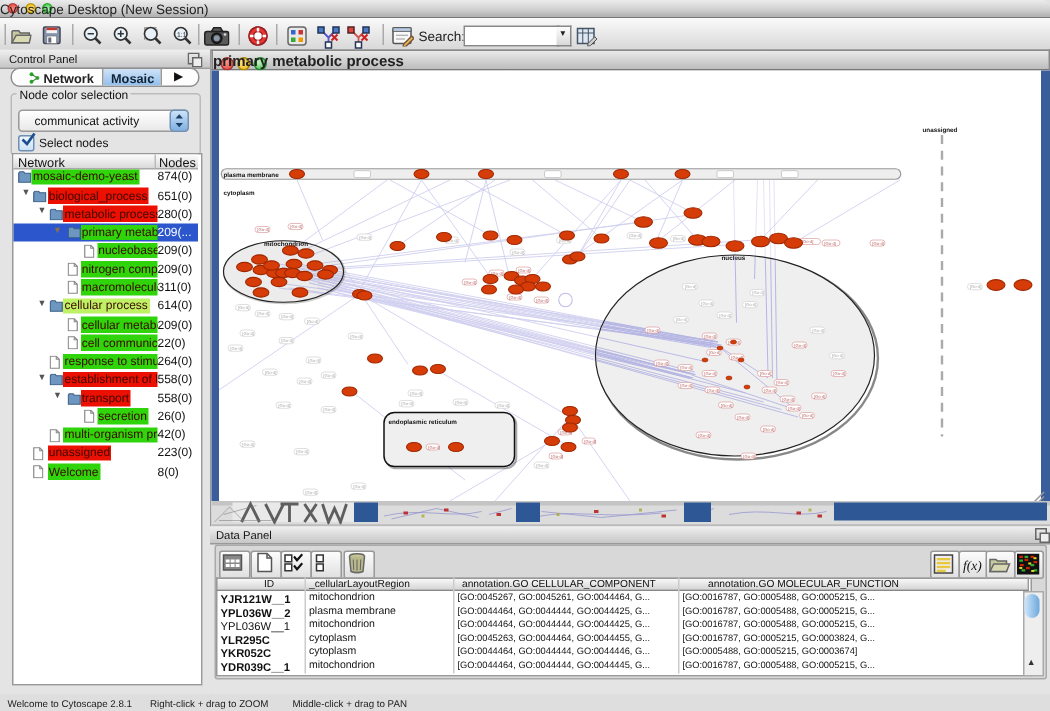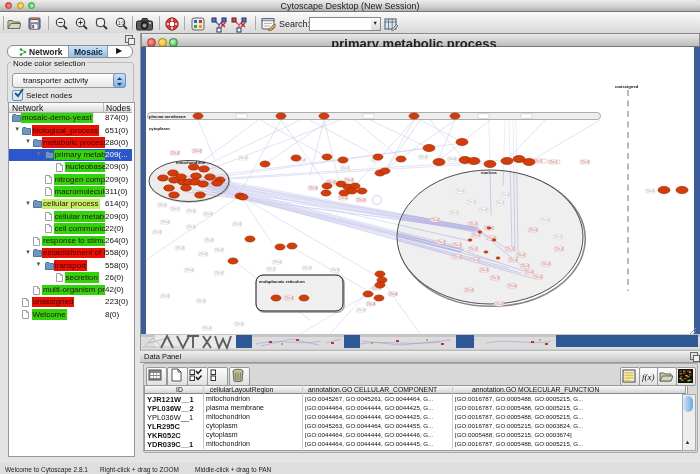--- a/index.html
+++ b/index.html
@@ -1,19 +1,19 @@
 <!DOCTYPE html>
 <html><head><meta charset="utf-8"><style>
 html,body{margin:0;padding:0}
 #app{position:relative;width:700px;height:474px;font-family:"Liberation Sans",sans-serif;background:#e2e2e2;overflow:hidden}
 .abs{position:absolute}
 
 #titlebar{left:0;top:0;width:700px;height:11px;background:linear-gradient(#ececec,#cfcfcf 60%,#b0b0b0);border-bottom:1px solid #777;border-radius:5px 5px 0 0}
 #titlebar .tl{position:absolute;top:2px;width:7px;height:7px;border-radius:50%;box-sizing:border-box}
-#title{position:absolute;left:0;right:0;top:0.5px;text-align:center;font-size:9px;color:#222}
+#title{position:absolute;left:0;right:0;top:0.5px;font-size:9px;color:#222}
 
 #toolbar{left:0;top:12px;width:700px;height:21px;background:linear-gradient(#fafafa,#d8d8d8);border-bottom:1px solid #9a9a9a}
 .sep{position:absolute;top:4px;width:1px;height:14px;background:#aaa}
 
 #cpanel{left:0;top:33px;width:140px;height:430px;background:#e4e4e4;border-right:1px solid #999}
 #cphead{left:0;top:0;width:140px;height:13px;background:linear-gradient(#f0f0f0,#c6c6c6);border-bottom:1px solid #9a9a9a;font-size:7.5px;color:#111;padding-left:6px;line-height:13px;box-sizing:border-box}
 
 #netwin{left:141px;top:33px;width:559px;height:318px}
 #nwtitle{left:0;top:0;width:559px;height:14px;background:linear-gradient(#e9e9e9,#bdbdbd);border:1px solid #8a8a8a;border-bottom:1px solid #777;box-sizing:border-box}
 #nwcanvas{left:0;top:14px;width:559px;height:287px;background:#fff;border-left:5px solid #3a5d9c;border-right:6px solid #3a5d9c;box-sizing:border-box}
@@ -113,20 +113,21 @@
     <div class="abs" style="left:309px;top:5px;width:62px;height:12px;background:#fff;border:1px solid #888"></div>
     <div class="abs" style="left:371px;top:5px;width:9px;height:12px;background:linear-gradient(#fdfdfd,#d8d8d8);border:1px solid #888;border-left:none"></div>
     <span class="abs" style="left:372.5px;top:7.5px;font-size:5.5px;color:#222">▼</span>
     <svg class="abs" style="left:384px;top:5px" width="15" height="14" viewBox="0 0 15 14">
         <rect x="1" y="2" width="11" height="10" fill="#dfe8f2" stroke="#456"></rect>
         <path d="M1 5 L12 5 M4.5 2 L4.5 12 M8.2 2 L8.2 12" stroke="#456" stroke-width="0.7"></path>
         <path d="M8 12 L12.5 7.5 L14 9 L9.5 13.5 L7.8 13.8 Z" fill="#ccc" stroke="#444" stroke-width="0.6"></path>
       </svg>
   </div>
   <div id="cpanel" class="abs">
+    <div id="cphead" class="abs">Control Panel</div>
     <svg class="abs" style="left:125px;top:2px" width="10" height="10" viewBox="0 0 10 10">
         <rect x="0.5" y="0.5" width="7" height="7" fill="none" stroke="#666"></rect>
         <rect x="3.5" y="3.5" width="6" height="6" fill="#eee" stroke="#666"></rect>
       </svg>
 
     <div class="abs" style="left:7px;top:12px;width:124px;height:11px;background:#fdfdfd;border:1px solid #8f8f8f;border-radius:6px;overflow:hidden">
       <div class="abs" style="left:61px;top:0;width:38px;height:11px;background:linear-gradient(#cfe3f7,#92bfed)"></div>
       <div class="abs" style="left:99px;top:0;width:1px;height:11px;background:#999"></div>
       <div class="abs" style="left:60px;top:0;width:1px;height:11px;background:#999"></div>
       <svg class="abs" style="left:11px;top:2px" width="8" height="8" viewBox="0 0 8 8">
@@ -136,21 +137,21 @@
           <path d="M2 1.5 L6 4 L2 6.5" stroke="#383" stroke-width="0.7" fill="none"></path>
         </svg>
       <span class="abs" style="left:21px;top:1px;font-size:8.5px;font-weight:bold;color:#222">Network</span>
       <span class="abs" style="left:66px;top:1px;font-size:8.5px;font-weight:bold;color:#123">Mosaic</span>
       <span class="abs" style="left:108px;top:0px;font-size:8px;color:#111">▶</span>
     </div>
 
     <div class="abs" style="left:7px;top:29px;width:125px;height:40px;border:1px solid #bbb;border-radius:3px"></div>
     <span class="abs" style="left:11px;top:26px;background:#e4e4e4;padding:0 2px;font-size:8px;color:#111">Node color selection</span>
     <div class="abs" style="left:12px;top:40px;width:112px;height:13px;background:linear-gradient(#fff,#e8e8e8);border:1px solid #9a9a9a;border-radius:3px">
-      <span class="abs" style="left:10px;top:2px;font-size:8px;color:#111">transporter activity</span>
+      <span class="abs" style="left:10px;top:2px;font-size:8px;color:#111">communicat activity</span>
       <div class="abs" style="left:100px;top:-1px;width:11px;height:13px;background:linear-gradient(#cde2f8,#7fb0e4);border:1px solid #7191b8;border-radius:3px">
         <svg width="11" height="13" viewBox="0 0 11 13">
             <path d="M5.5 2.2 L8 5 L3 5 Z" fill="#1c3f66"></path>
             <path d="M5.5 10.8 L8 8 L3 8 Z" fill="#1c3f66"></path>
           </svg>
       </div>
     </div>
     <div class="abs" style="left:12px;top:57px;width:9px;height:9px;background:linear-gradient(#eef6ff,#cde3f6);border:1px solid #6f8fb5;border-radius:2px">
       <svg class="abs" style="left:0px;top:-3px" width="12" height="12" viewBox="0 0 12 12">
           <path d="M2 5 L5 8 L10 1" stroke="#1c4f8f" stroke-width="1.8" fill="none"></path>
@@ -268,21 +269,21 @@
           <span class="abs" style="left:22.5px;top:197.1px;background:#2fd40a;color:#3d0800;padding:0.5px 1px 1px 1px;white-space:nowrap;max-width:71.5px;overflow:hidden;display:inline-block">Welcome</span>
           <span class="abs" style="left:96px;top:197.6px;color:#111">8(0)</span>
       </div>
     </div>
   </div>
   <div id="netwin" class="abs">
     <div id="nwtitle" class="abs">
       <div class="tl abs" style="left:5px;top:4px;width:7px;height:7px;border-radius:50%;background:radial-gradient(circle at 2.5px 2.5px,#ff9a90,#d93e32);border:1px solid #a33"></div>
       <div class="tl abs" style="left:16px;top:4px;width:7px;height:7px;border-radius:50%;background:radial-gradient(circle at 2.5px 2.5px,#ffe082,#f0b613);border:1px solid #a80"></div>
       <div class="tl abs" style="left:27px;top:4px;width:7px;height:7px;border-radius:50%;background:radial-gradient(circle at 2.5px 2.5px,#c8f6c8,#35b435);border:1px solid #283"></div>
-      <div class="abs" style="left:0;right:13px;top:2px;text-align:center;font-size:13px;font-weight:bold;color:#222">primary metabolic process</div>
+      <div class="abs" style="left:0;right:13px;top:2px;font-size:10px;font-weight:bold;color:#222">primary metabolic process</div>
     </div>
     <div id="nwcanvas" class="abs"></div>
     <svg id="net" class="abs" style="left:5px;top:14px" width="548" height="287" viewBox="146 47 548 287">
 <g stroke="#a0a0e0" stroke-width="0.6" opacity="0.5">
 <line x1="186.0" y1="176.0" x2="475.7" y2="230.2"></line>
 <line x1="192.5" y1="179.2" x2="476.6" y2="230.5"></line>
 <line x1="199.0" y1="182.4" x2="478.4" y2="227.8"></line>
 <line x1="205.5" y1="185.6" x2="474.1" y2="231.7"></line>
 <line x1="212.0" y1="188.8" x2="475.8" y2="228.7"></line>
 <line x1="186.0" y1="192.0" x2="481.0" y2="229.9"></line>

